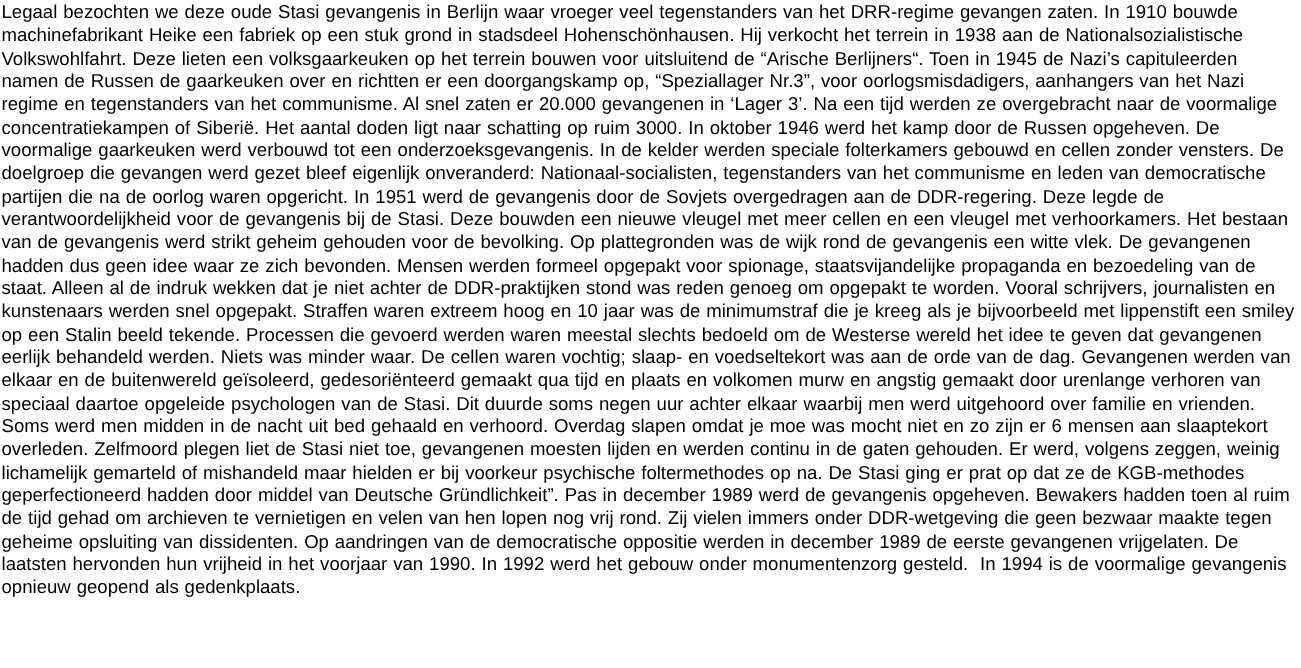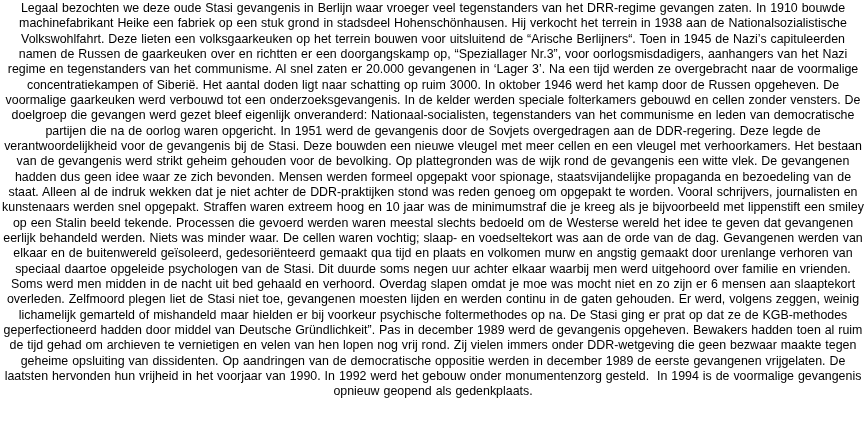--- a/index.html
+++ b/index.html
@@ -14,21 +14,21 @@
       background: #ffffff;
       overflow: hidden;
     }
     .body-text {
       margin: 0;
       padding: 1px 2px 0 1px;
       font-family: "Liberation Sans", "DejaVu Sans", sans-serif;
       font-size: 12.4px;
       line-height: 15.33px;
       color: #000000;
-      text-align: center;
+      text-align: left;
       white-space: pre-wrap;
       word-spacing: 0.5px;
     }
   </style>
 </head>
 <body>
 
 <div class="page">
   <p class="body-text">Legaal bezochten we deze oude Stasi gevangenis in Berlijn waar vroeger veel tegenstanders van het DRR-regime gevangen zaten. In 1910 bouwde machinefabrikant Heike een fabriek op een stuk grond in stadsdeel Hohenschönhausen. Hij verkocht het terrein in 1938 aan de Nationalsozialistische Volkswohlfahrt. Deze lieten een volksgaarkeuken op het terrein bouwen voor uitsluitend de “Arische Berlijners“. Toen in 1945 de Nazi’s capituleerden namen de Russen de gaarkeuken over en richtten er een doorgangskamp op, “Speziallager Nr.3”, voor oorlogsmisdadigers, aanhangers van het Nazi regime en tegenstanders van het communisme. Al snel zaten er 20.000 gevangenen in ‘Lager 3’. Na een tijd werden ze overgebracht naar de voormalige concentratiekampen of Siberië. Het aantal doden ligt naar schatting op ruim 3000. In oktober 1946 werd het kamp door de Russen opgeheven. De voormalige gaarkeuken werd verbouwd tot een onderzoeksgevangenis. In de kelder werden speciale folterkamers gebouwd en cellen zonder vensters. De doelgroep die gevangen werd gezet bleef eigenlijk onveranderd: Nationaal-socialisten, tegenstanders van het communisme en leden van democratische partijen die na de oorlog waren opgericht. In 1951 werd de gevangenis door de Sovjets overgedragen aan de DDR-regering. Deze legde de verantwoordelijkheid voor de gevangenis bij de Stasi. Deze bouwden een nieuwe vleugel met meer cellen en een vleugel met verhoorkamers. Het bestaan van de gevangenis werd strikt geheim gehouden voor de bevolking. Op plattegronden was de wijk rond de gevangenis een witte vlek. De gevangenen hadden dus geen idee waar ze zich bevonden. Mensen werden formeel opgepakt voor spionage, staatsvijandelijke propaganda en bezoedeling van de staat. Alleen al de indruk wekken dat je niet achter de DDR-praktijken stond was reden genoeg om opgepakt te worden. Vooral schrijvers, journalisten en kunstenaars werden snel opgepakt. Straffen waren extreem hoog en 10 jaar was de minimumstraf die je kreeg als je bijvoorbeeld met lippenstift een smiley op een Stalin beeld tekende. Processen die gevoerd werden waren meestal slechts bedoeld om de Westerse wereld het idee te geven dat gevangenen eerlijk behandeld werden. Niets was minder waar. De cellen waren vochtig; slaap- en voedseltekort was aan de orde van de dag. Gevangenen werden van elkaar en de buitenwereld geïsoleerd, gedesoriënteerd gemaakt qua tijd en plaats en volkomen murw en angstig gemaakt door urenlange verhoren van speciaal daartoe opgeleide psychologen van de Stasi. Dit duurde soms negen uur achter elkaar waarbij men werd uitgehoord over familie en vrienden. Soms werd men midden in de nacht uit bed gehaald en verhoord. Overdag slapen omdat je moe was mocht niet en zo zijn er 6 mensen aan slaaptekort overleden. Zelfmoord plegen liet de Stasi niet toe, gevangenen moesten lijden en werden continu in de gaten gehouden. Er werd, volgens zeggen, weinig lichamelijk gemarteld of mishandeld maar hielden er bij voorkeur psychische foltermethodes op na. De Stasi ging er prat op dat ze de KGB-methodes geperfectioneerd hadden door middel van Deutsche Gründlichkeit”. Pas in december 1989 werd de gevangenis opgeheven. Bewakers hadden toen al ruim de tijd gehad om archieven te vernietigen en velen van hen lopen nog vrij rond. Zij vielen immers onder DDR-wetgeving die geen bezwaar maakte tegen geheime opsluiting van dissidenten. Op aandringen van de democratische oppositie werden in december 1989 de eerste gevangenen vrijgelaten. De laatsten hervonden hun vrijheid in het voorjaar van 1990. In 1992 werd het gebouw onder monumentenzorg gesteld.  In 1994 is de voormalige gevangenis opnieuw geopend als gedenkplaats.</p>
 </div>

